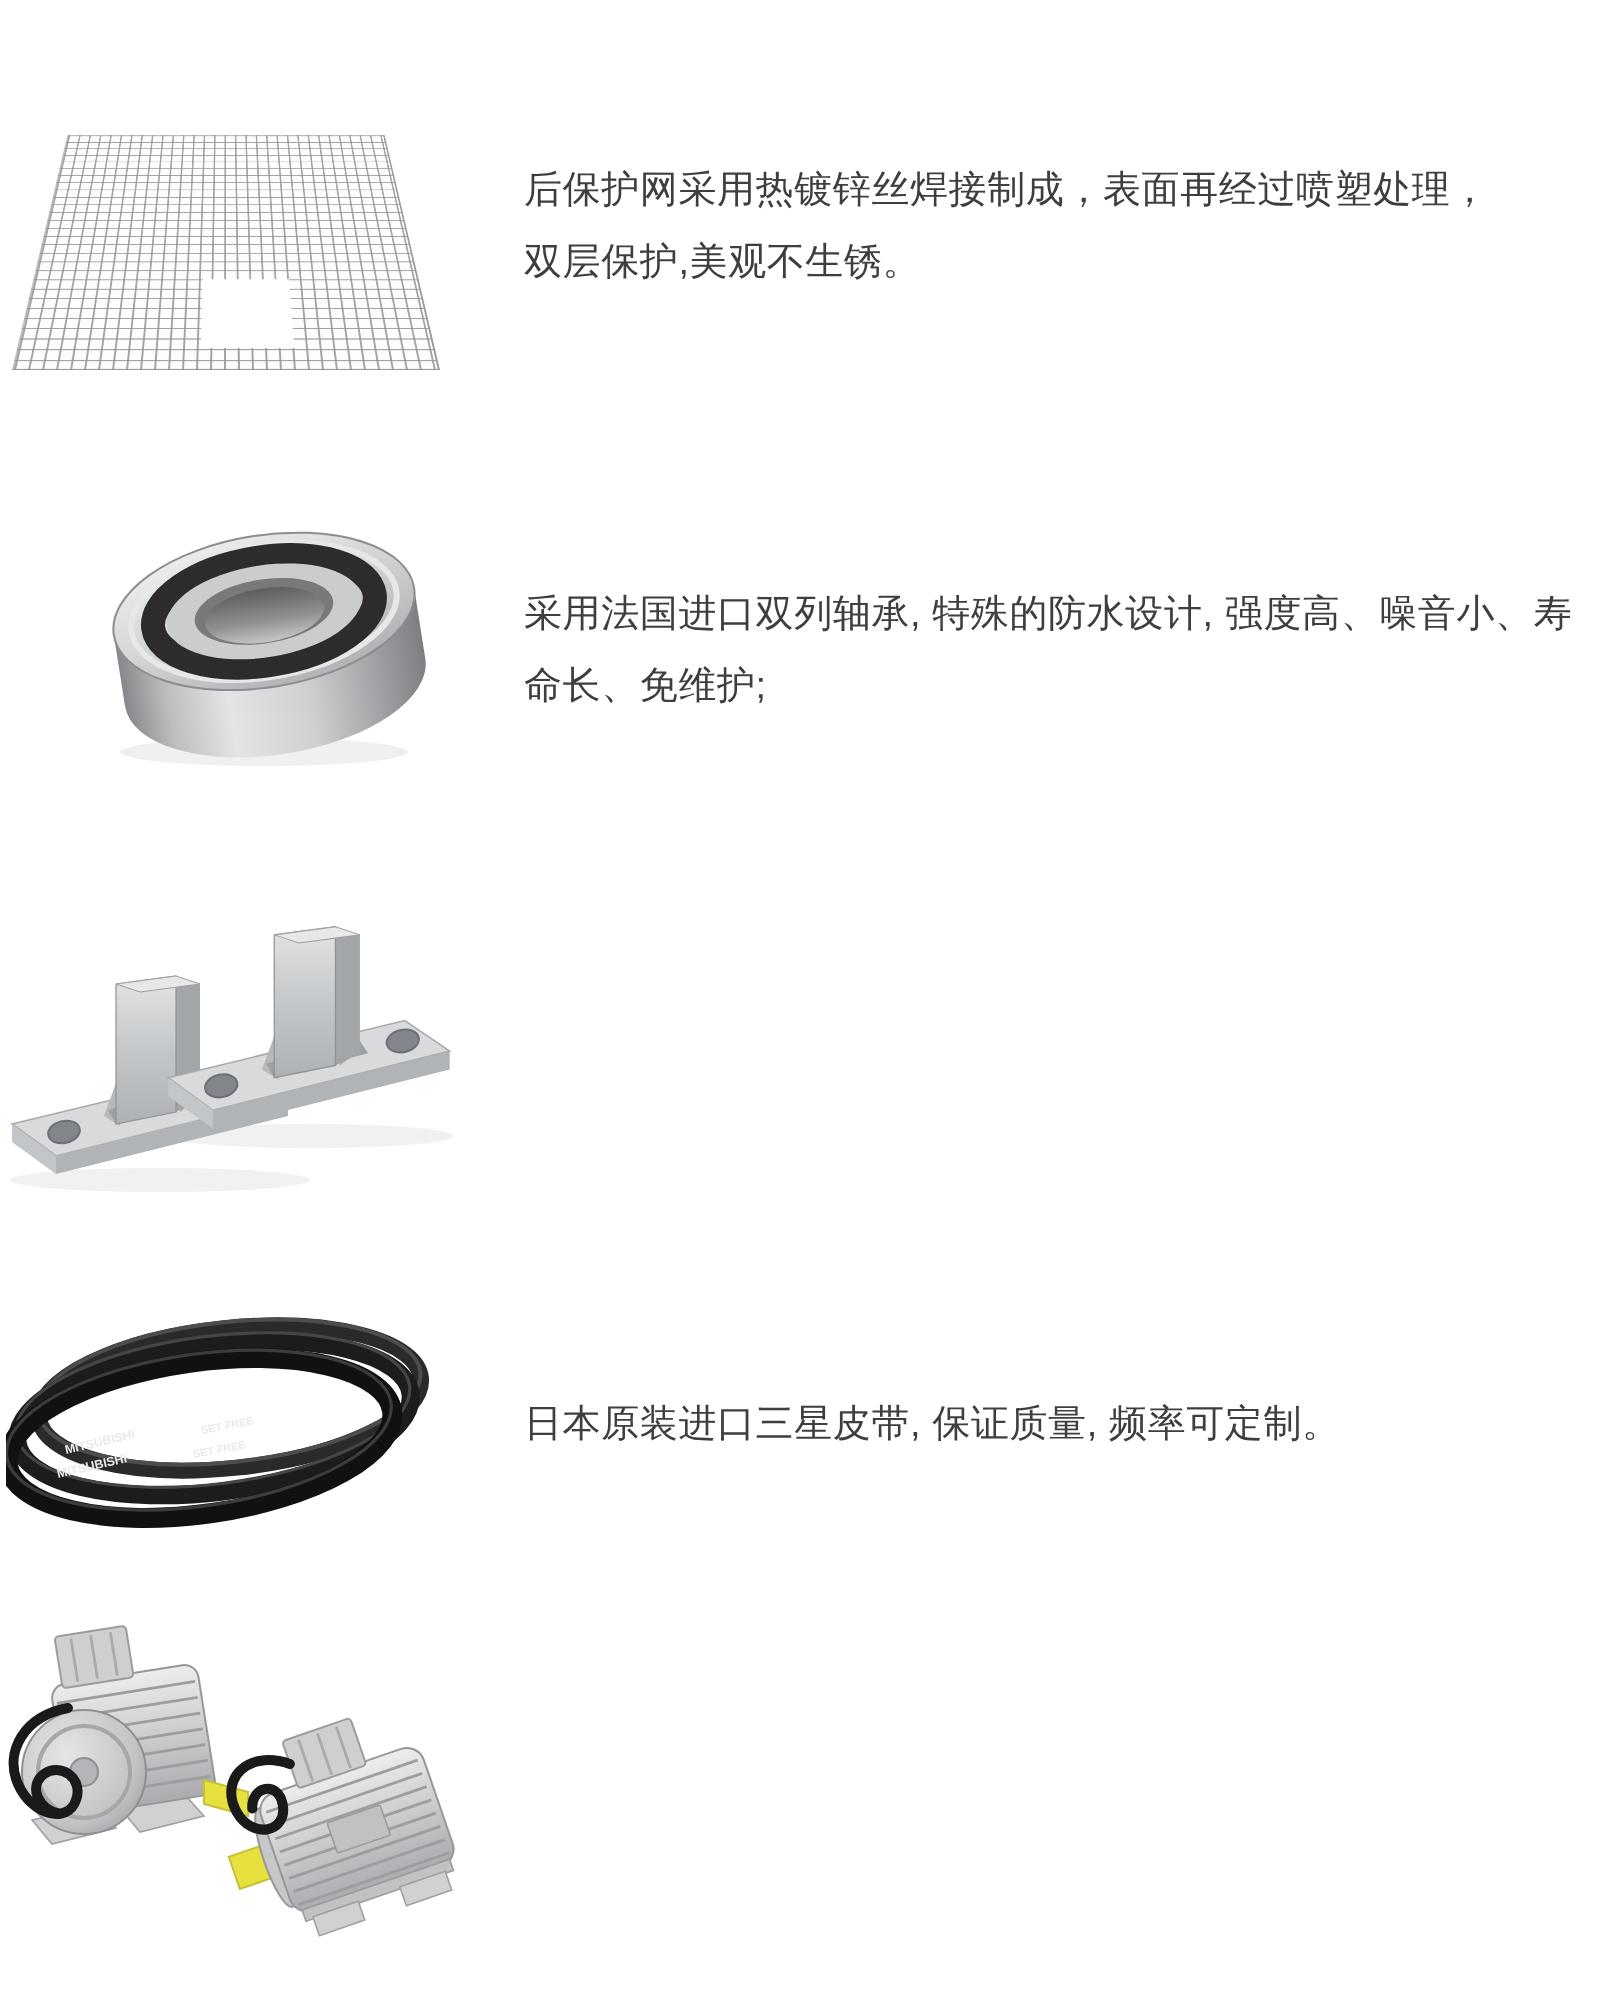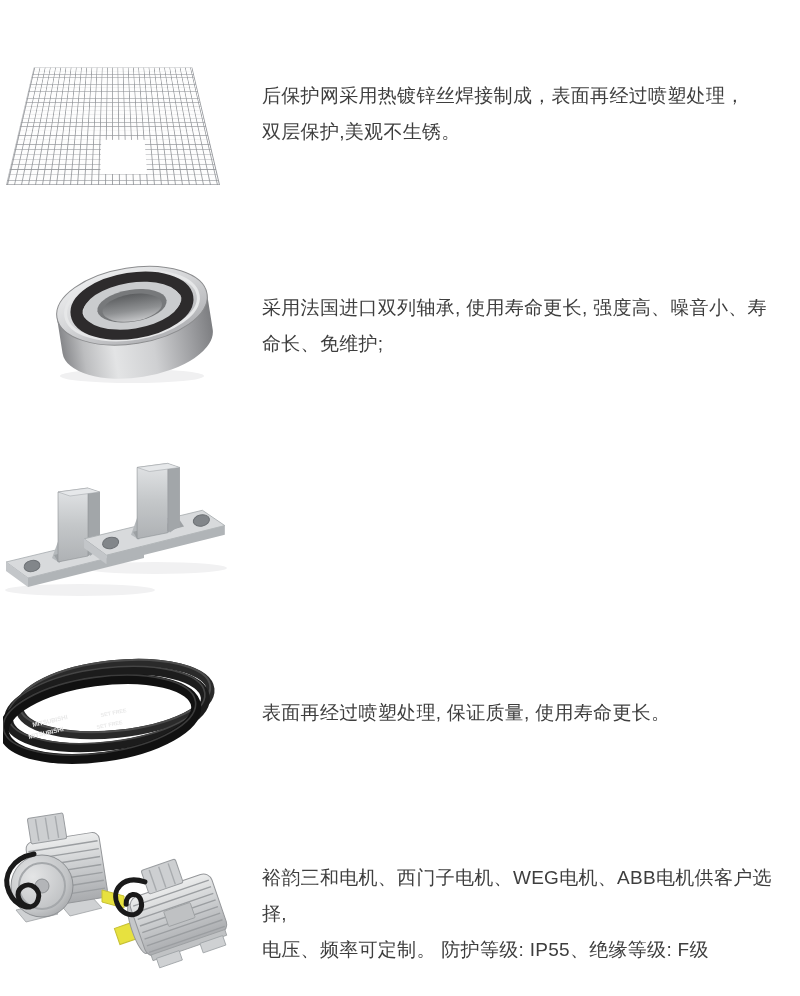--- a/index.html
+++ b/index.html
@@ -73,21 +73,21 @@
     <g transform="rotate(-9 82 52)">
       <path d="M8,52 L8,88 A76,36 0 0 0 160,88 L160,52 Z" fill="url(#bodyG)"></path>
       <ellipse cx="84" cy="52" rx="76" ry="38" fill="url(#topG)" stroke="#8c8d8f" stroke-width="1"></ellipse>
       <ellipse cx="84" cy="52" rx="67" ry="33" fill="none" stroke="#e6e7e8" stroke-width="3"></ellipse>
       <ellipse cx="84" cy="52" rx="56" ry="27" fill="none" stroke="#2d2b2c" stroke-width="12"></ellipse>
       <ellipse cx="84" cy="52" rx="49" ry="23" fill="#caccce"></ellipse>
       <ellipse cx="84" cy="52" rx="35" ry="16" fill="#77797b"></ellipse>
       <ellipse cx="84" cy="54" rx="30" ry="13.5" fill="url(#boreG)"></ellipse>
     </g>
   </svg>
-  <p class="desc" id="desc-bearing">采用法国进口双列轴承, 使用寿命更长, 强度高、噪音小、寿
+  <p class="desc" id="desc-bearing">采用法国进口双列轴承, 特殊的防水设计, 强度高、噪音小、寿
 命长、免维护;</p>
 
   <svg class="figure" style="left:0; top:458px;" width="235" height="145" viewBox="0 0 235 145">
     <defs>
       <linearGradient id="postG" x1="0" y1="0" x2="0" y2="1">
         <stop offset="0" stop-color="#e2e4e6"></stop>
           <stop offset="0.5" stop-color="#c4c7c9"></stop>
         <stop offset="1" stop-color="#aeb1b4"></stop>
       </linearGradient>
       <g id="bkt">
@@ -119,21 +119,21 @@
       <ellipse cx="97" cy="64" rx="97" ry="38" fill="none" stroke="#111111" stroke-width="10" transform="rotate(-8 97 64)"></ellipse>
       <ellipse cx="97" cy="60" rx="97" ry="38" fill="none" stroke="#3c3c3c" stroke-width="1.6" transform="rotate(-8 97 64)"></ellipse>
     </g>
     <g font-family="Liberation Sans, sans-serif" font-weight="bold" fill="#e9e9e9">
       <text x="30" y="72" font-size="6.2" transform="rotate(-13 30 72)">MITSUBISHI</text>
       <text x="98" y="62" font-size="5.4" transform="rotate(-11 98 62)">SET FREE</text>
       <text x="26" y="84" font-size="6.2" transform="rotate(-13 26 84)">MITSUBISHI</text>
       <text x="94" y="74" font-size="5.4" transform="rotate(-11 94 74)">SET FREE</text>
     </g>
   </svg>
-  <p class="desc" id="desc-belt">表面再经过喷塑处理, 保证质量, 使用寿命更长。</p>
+  <p class="desc" id="desc-belt">日本原装进口三星皮带, 保证质量, 频率可定制。</p>
 
   <svg class="figure" style="left:0; top:812px;" width="250" height="180" viewBox="0 0 250 180">
     <defs>
       <linearGradient id="mbodyG" x1="0" y1="0" x2="0" y2="1">
         <stop offset="0" stop-color="#eceded"></stop>
           <stop offset="0.45" stop-color="#cdcfd1"></stop>
         <stop offset="1" stop-color="#a9abae"></stop>
       </linearGradient>
       <radialGradient id="bellG" cx="0.35" cy="0.35" r="0.8">
         <stop offset="0" stop-color="#e4e5e6"></stop>
@@ -186,16 +186,14 @@
       <rect x="44" y="-54" width="36" height="25" rx="2" fill="#cdcfd1" stroke="#9a9da0" stroke-width="1"></rect>
       <line x1="52" y1="-52" x2="52" y2="-30" stroke="#a8abae" stroke-width="1.4"></line>
       <line x1="62" y1="-52" x2="62" y2="-30" stroke="#a8abae" stroke-width="1.4"></line>
       <line x1="72" y1="-52" x2="72" y2="-30" stroke="#a8abae" stroke-width="1.4"></line>
       <rect x="26" y="29" width="78" height="6" fill="#c0c2c4" stroke="#9a9da0" stroke-width="0.8"></rect>
       <rect x="30" y="34" width="24" height="10" fill="#cfd1d3" stroke="#9ea2a5" stroke-width="0.8"></rect>
       <rect x="76" y="34" width="24" height="10" fill="#cfd1d3" stroke="#9ea2a5" stroke-width="0.8"></rect>
       <path d="M44,-42 C26,-56 8,-46 11,-28 C14,-12 32,-10 34,-24 C36,-36 22,-38 19,-27" fill="none" stroke="#1a1a1a" stroke-width="5" stroke-linecap="round"></path>
     </g>
   </svg>
-  <p class="desc" id="desc-motor">裕韵三和电机、西门子电机、WEG电机、ABB电机供客户选择,
-电压、频率可定制。 防护等级: IP55、绝缘等级: F级</p>
 
 </div>
 
 </body></html>

